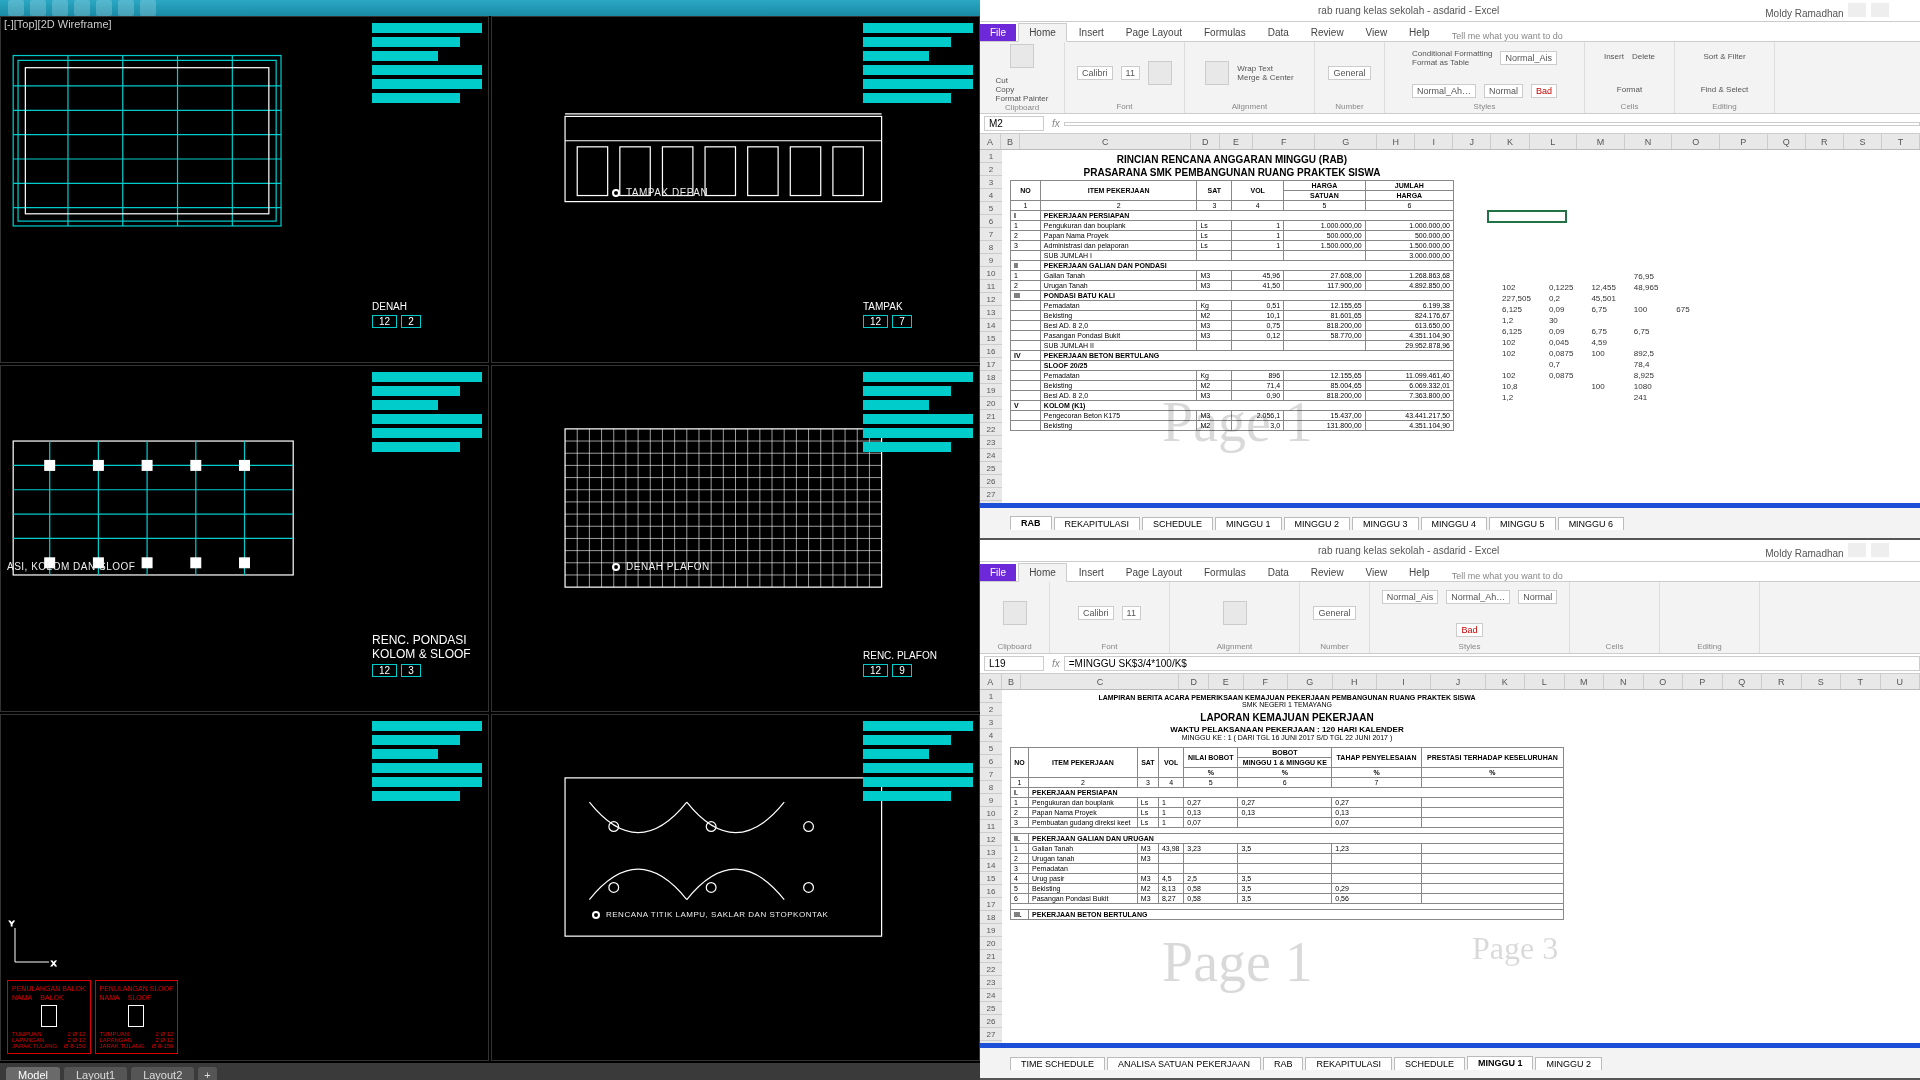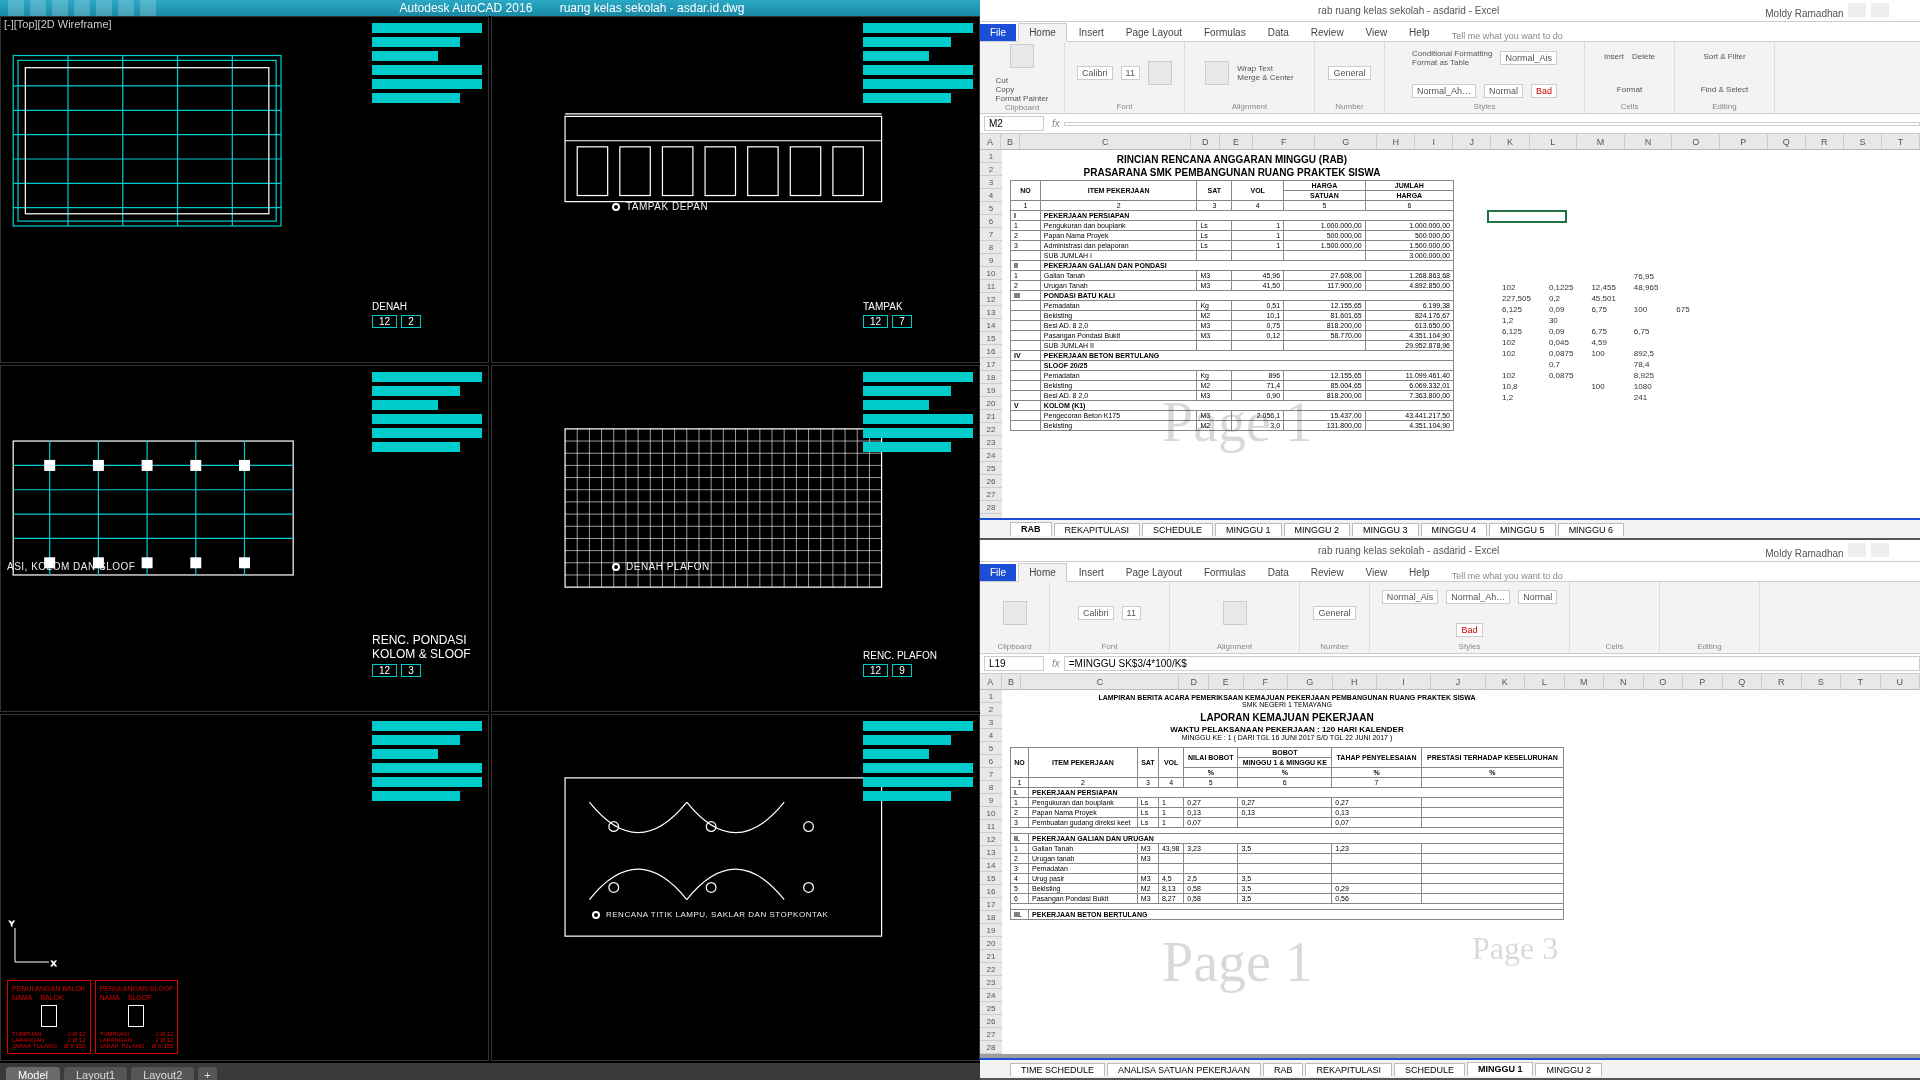--- a/index.html
+++ b/index.html
@@ -32,21 +32,21 @@
 .excel-col { width: 940px; height: 1080px; display: flex; flex-direction: column; }
 .excel { flex: 1; background: #fff; display: flex; flex-direction: column; border-bottom: 2px solid #555; }
 .ex-title { height: 22px; background: #fff; border-bottom: 1px solid #ccc; display: flex; align-items: center; font-size: 10px; color: #555; }
 .ex-title .center { flex: 1; text-align: center; }
 .ex-title .right { padding: 0 8px; }
 .wbtn { width: 18px; height: 14px; background: #eee; margin-left: 2px; display: inline-block; }
 .wbtn.close { background: #fff; }
 .ex-ribbon-tabs { height: 20px; display: flex; align-items: flex-end; border-bottom: 1px solid #ccc; padding-left: 40px; gap: 2px; }
 .rtab { font-size: 10px; padding: 3px 10px; color: #444; cursor: pointer; }
 .rtab.active { background: #f3f3f3; border: 1px solid #ccc; border-bottom: 1px solid #f3f3f3; margin-bottom: -1px; }
-.rtab.file { background: #1d4ed8; color: #fff; margin-left: -40px; }
+.rtab.file { background: #6d28d9; color: #fff; margin-left: -40px; }
 .tellme { font-size: 9px; color: #888; margin-left: 10px; }
 .ex-ribbon { height: 72px; background: #f3f3f3; border-bottom: 1px solid #ccc; display: flex; font-size: 9px; color: #555; }
 .rgroup { border-right: 1px solid #ddd; padding: 2px 6px; display: flex; flex-direction: column; justify-content: space-between; }
 .rgroup .gname { text-align: center; color: #888; font-size: 8px; }
 .rgroup .gbody { flex: 1; display: flex; align-items: center; gap: 8px; flex-wrap: wrap; justify-content: center; }
 .bigbtn { width: 24px; height: 24px; background: #e8e8e8; border: 1px solid #ccc; }
 .font-sel { border: 1px solid #ccc; background: #fff; padding: 1px 4px; font-size: 9px; }
 .ex-fbar { height: 20px; border-bottom: 1px solid #ccc; display: flex; align-items: center; font-size: 10px; }
 .namebox { width: 60px; border: 1px solid #ccc; margin: 0 4px; padding: 1px 4px; }
 .fx { padding: 0 4px; font-style: italic; color: #888; }
@@ -58,21 +58,21 @@
 .gridbody { display: flex; }
 .rowhdrs { width: 22px; background: #e8e8e8; }
 .rowhdr { height: 13px; border-bottom: 1px solid #ccc; font-size: 8px; text-align: center; line-height: 13px; color: #555; }
 .cells { flex: 1; background: #fff; position: relative; }
 .sheet-content { position: absolute; inset: 0; font-size: 9px; padding: 4px 8px; }
 .wmark { position: absolute; font-size: 56px; color: rgba(0,0,0,.15); font-family: Georgia, serif; }
 .doc-title { text-align: center; font-weight: bold; font-size: 10px; margin-bottom: 2px; }
 .doc-table { width: 100%; border-collapse: collapse; font-size: 7px; }
 .doc-table th, .doc-table td { border: 1px solid #888; padding: 1px 3px; }
 .doc-table th { font-weight: bold; text-align: center; }
-.ex-sheettabs { height: 20px; background: #f3f3f3; border-top: 2px solid #1d4ed8; display: flex; align-items: center; padding: 0 30px; gap: 2px; font-size: 9px; }
+.ex-sheettabs { height: 35px; background: #f3f3f3; border-top: 5px solid #1d4ed8; display: flex; align-items: center; padding: 0 30px; gap: 2px; font-size: 9px; }
 .stab { border: 1px solid #bbb; background: #fff; padding: 1px 10px; cursor: pointer; border-bottom: none; }
 .stab.active { background: #fff; font-weight: bold; border-bottom: 1px solid #fff; }
 .penulangan { position: absolute; left: 6px; bottom: 6px; display: flex; gap: 4px; }
 .pen-box { border: 1px solid #d00; padding: 4px; }
 .pen-box .ph { color: #d00; font-size: 7px; display: flex; gap: 8px; margin-bottom: 2px; }
 .pen-box .section { width: 16px; height: 22px; border: 1px solid #fff; margin: 4px auto; }
 .pen-box .row { color: #d00; font-size: 6px; display: flex; justify-content: space-between; gap: 4px; }
 .right-data { position: absolute; top: 120px; left: 490px; font-size: 8px; color: #333; }
 .right-data td { padding: 0 8px; }
 </style>
@@ -82,24 +82,20 @@
 <div class="autocad">
   <div class="ac-title">
     <div class="qat">
       <span></span>
       <span></span>
       <span></span>
       <span></span>
       <span></span>
       <span></span>
       <span></span>
-    </div>
-    <div class="titles">
-      <span>Autodesk AutoCAD 2016</span>
-      <span>ruang kelas sekolah - asdar.id.dwg</span>
     </div>
   </div>
   <div class="ac-viewport">
     <div class="vp-label">[-][Top][2D Wireframe]</div>
 
     <div class="panel">
       <svg class="dwg" viewBox="0 0 400 280">
           <g stroke="#00cccc" fill="none" stroke-width="1">
         <rect x="10" y="30" width="220" height="140"></rect>
         <rect x="14" y="34" width="212" height="132"></rect>
@@ -143,21 +139,21 @@
         <line x1="60" y1="100" x2="320" y2="100"></line>
         <rect x="70" y="105" width="25" height="40"></rect>
             <rect x="105" y="105" width="25" height="40"></rect>
         <rect x="140" y="105" width="25" height="40"></rect>
             <rect x="175" y="105" width="25" height="40"></rect>
         <rect x="210" y="105" width="25" height="40"></rect>
             <rect x="245" y="105" width="25" height="40"></rect>
         <rect x="280" y="105" width="25" height="40"></rect>
       </g>
         </svg>
-      <div class="sheet-title" style="left:120px;top:184px"><span class="circle-dot"></span><span>TAMPAK DEPAN</span></div>
+      <div class="sheet-title" style="left:120px;top:170px"><span class="circle-dot"></span><span>TAMPAK DEPAN</span></div>
       <div class="title-block">
         <div class="tb-bar l"></div>
           <div class="tb-bar m"></div>
           <div class="tb-bar s"></div>
         <div class="tb-bar l"></div>
           <div class="tb-bar l"></div>
           <div class="tb-bar m"></div>
         <div class="tb-foot">
             <div class="name">TAMPAK</div>
           <div class="pgnum">

